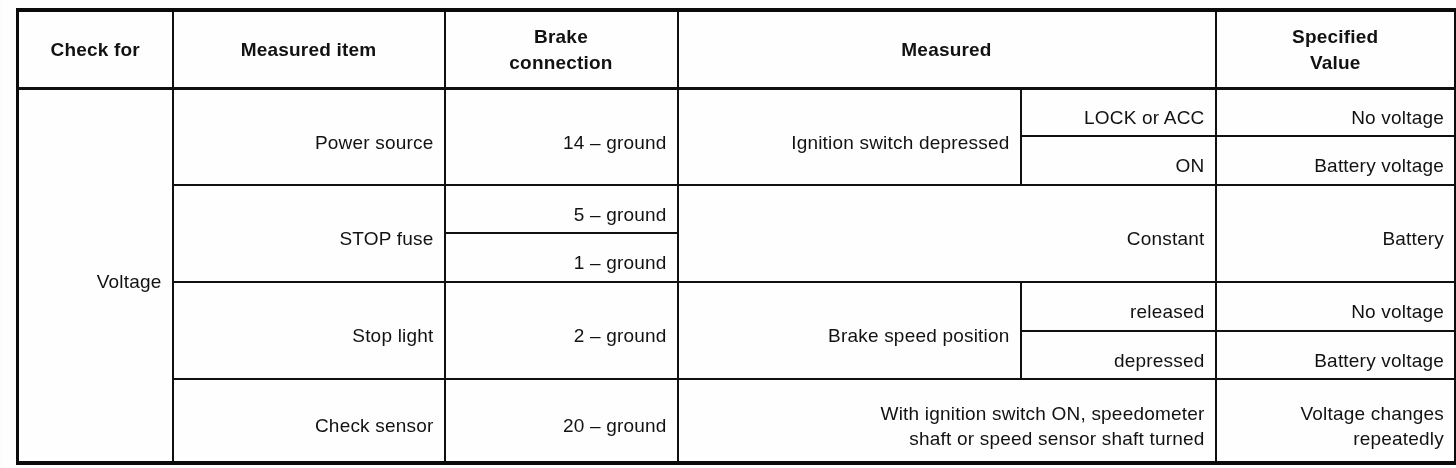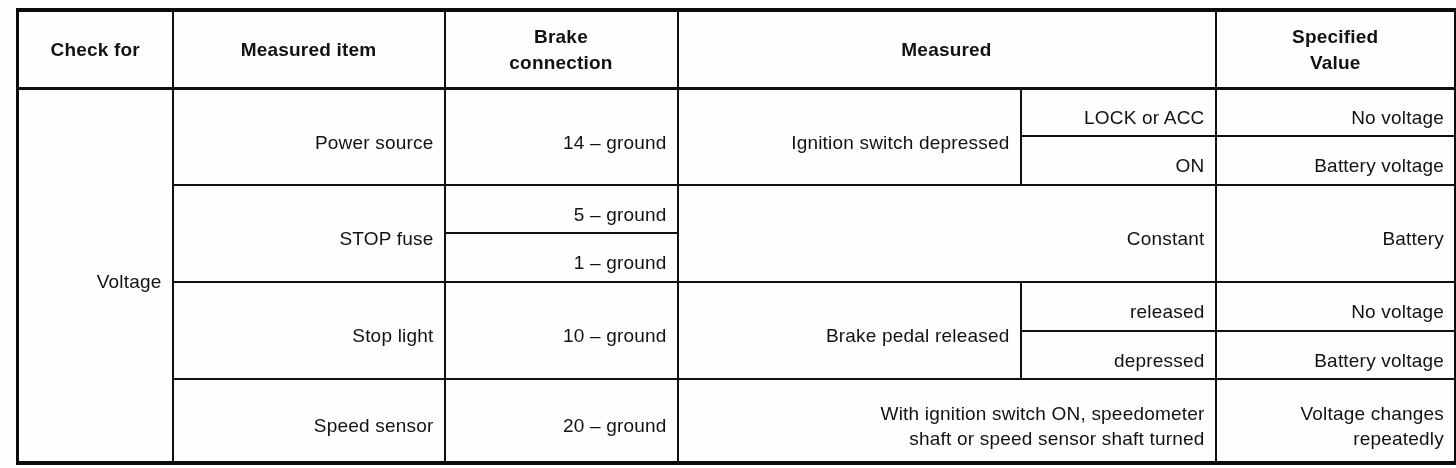--- a/index.html
+++ b/index.html
@@ -112,31 +112,31 @@
         <td rowspan="2" class="measured">STOP fuse</td>
         <td class="tester">5 – ground</td>
         <td colspan="2" rowspan="2">Constant</td>
         <td rowspan="2">Battery</td>
       </tr>
       <tr class="r-fuse2">
         <td class="tester tester-indent">1 – ground</td>
       </tr>
       <tr class="r-rel">
         <td rowspan="2" class="measured">Stop light</td>
-        <td rowspan="2" class="tester">10 – ground</td>
-        <td rowspan="2">Brake pedal released</td>
+        <td rowspan="2" class="tester">2 – ground</td>
+        <td rowspan="2">Brake speed position</td>
         <td>released</td>
         <td>No voltage</td>
       </tr>
       <tr class="r-dep">
         <td>depressed</td>
         <td>Battery voltage</td>
       </tr>
       <tr class="r-speed">
-        <td class="measured">Speed sensor</td>
+        <td class="measured">Check sensor</td>
         <td class="tester">20 – ground</td>
         <td colspan="2" class="preline">With ignition switch ON, speedometer
 shaft or speed sensor shaft turned</td>
         <td class="preline">Voltage changes
 repeatedly</td>
       </tr>
     </tbody>
   </table>
 </div>
 

